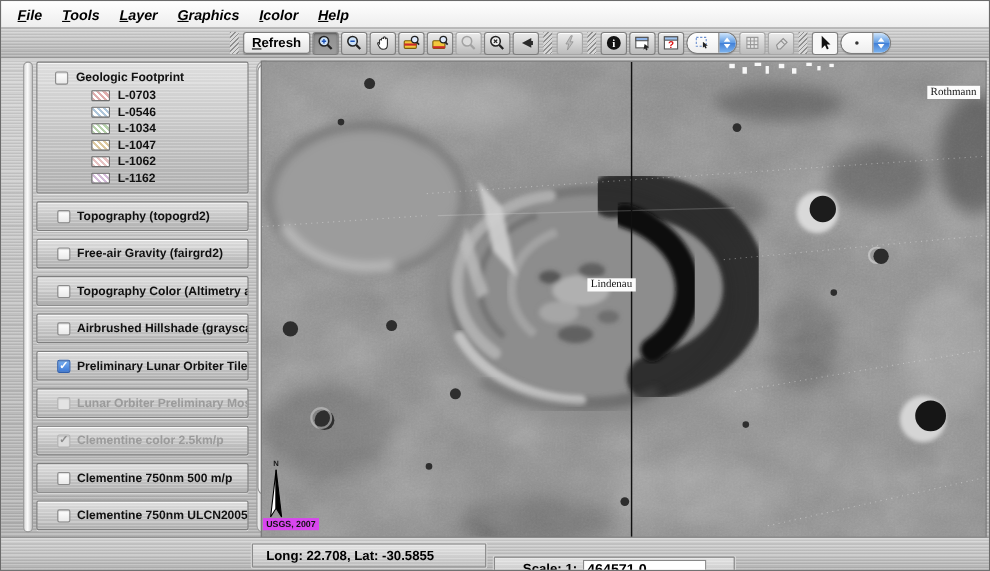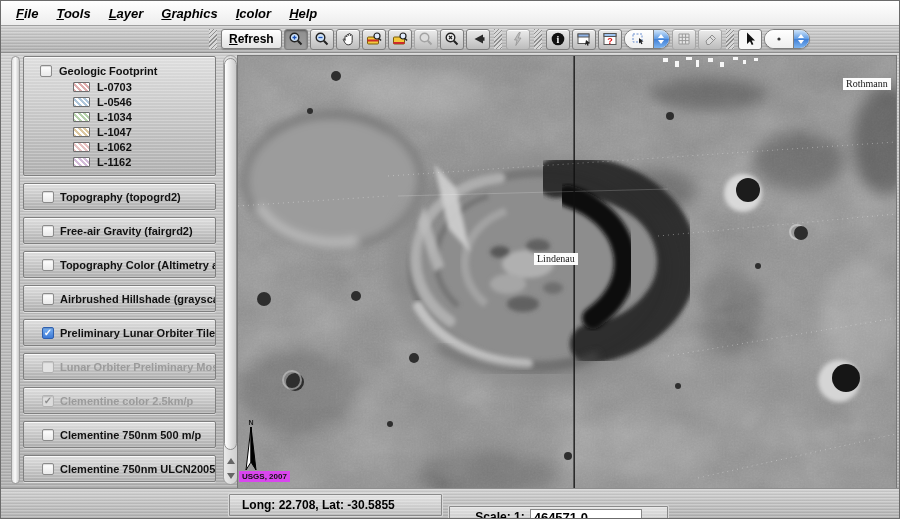--- a/index.html
+++ b/index.html
@@ -60,21 +60,21 @@
   .combo .stepper {
     width:16px; background:linear-gradient(#cfe5fb,#5d9ae4 50%,#3f7ed6 50%,#7db4ef);
     display:flex; flex-direction:column; align-items:center; justify-content:center; gap:2px;
     border-left:1px solid #7d7d7d;
   }
   .combo .stepper i { width:0; height:0; border-left:3px solid transparent; border-right:3px solid transparent; }
   .combo .stepper .up { border-bottom:4px solid #fff; }
   .combo .stepper .dn { border-top:4px solid #fff; }
   
   .content { position:absolute; left:0; top:52px; width:900px; height:435px; }
-  .sidebar { position:absolute; left:8px; top:0; width:233px; height:435px; }
+  .sidebar { position:absolute; left:18px; top:0; width:233px; height:435px; }
   .left-track {
     position:absolute; left:2px; top:3px; width:9px; height:428px;
     border:1px solid #9a9a9a; border-radius:5px;
     background:linear-gradient(90deg,#dcdcdc,#fbfbfb 45%,#c8c8c8);
   }
   .panels { position:absolute; left:14px; top:3px; width:193px; display:flex; flex-direction:column; gap:7px; }
   .panel {
     border:1px solid #7f7f7f; border-radius:2px;
     background-image:
       repeating-linear-gradient(180deg, rgba(255,255,255,.25) 0 1px, rgba(0,0,0,0) 1px 3px),

